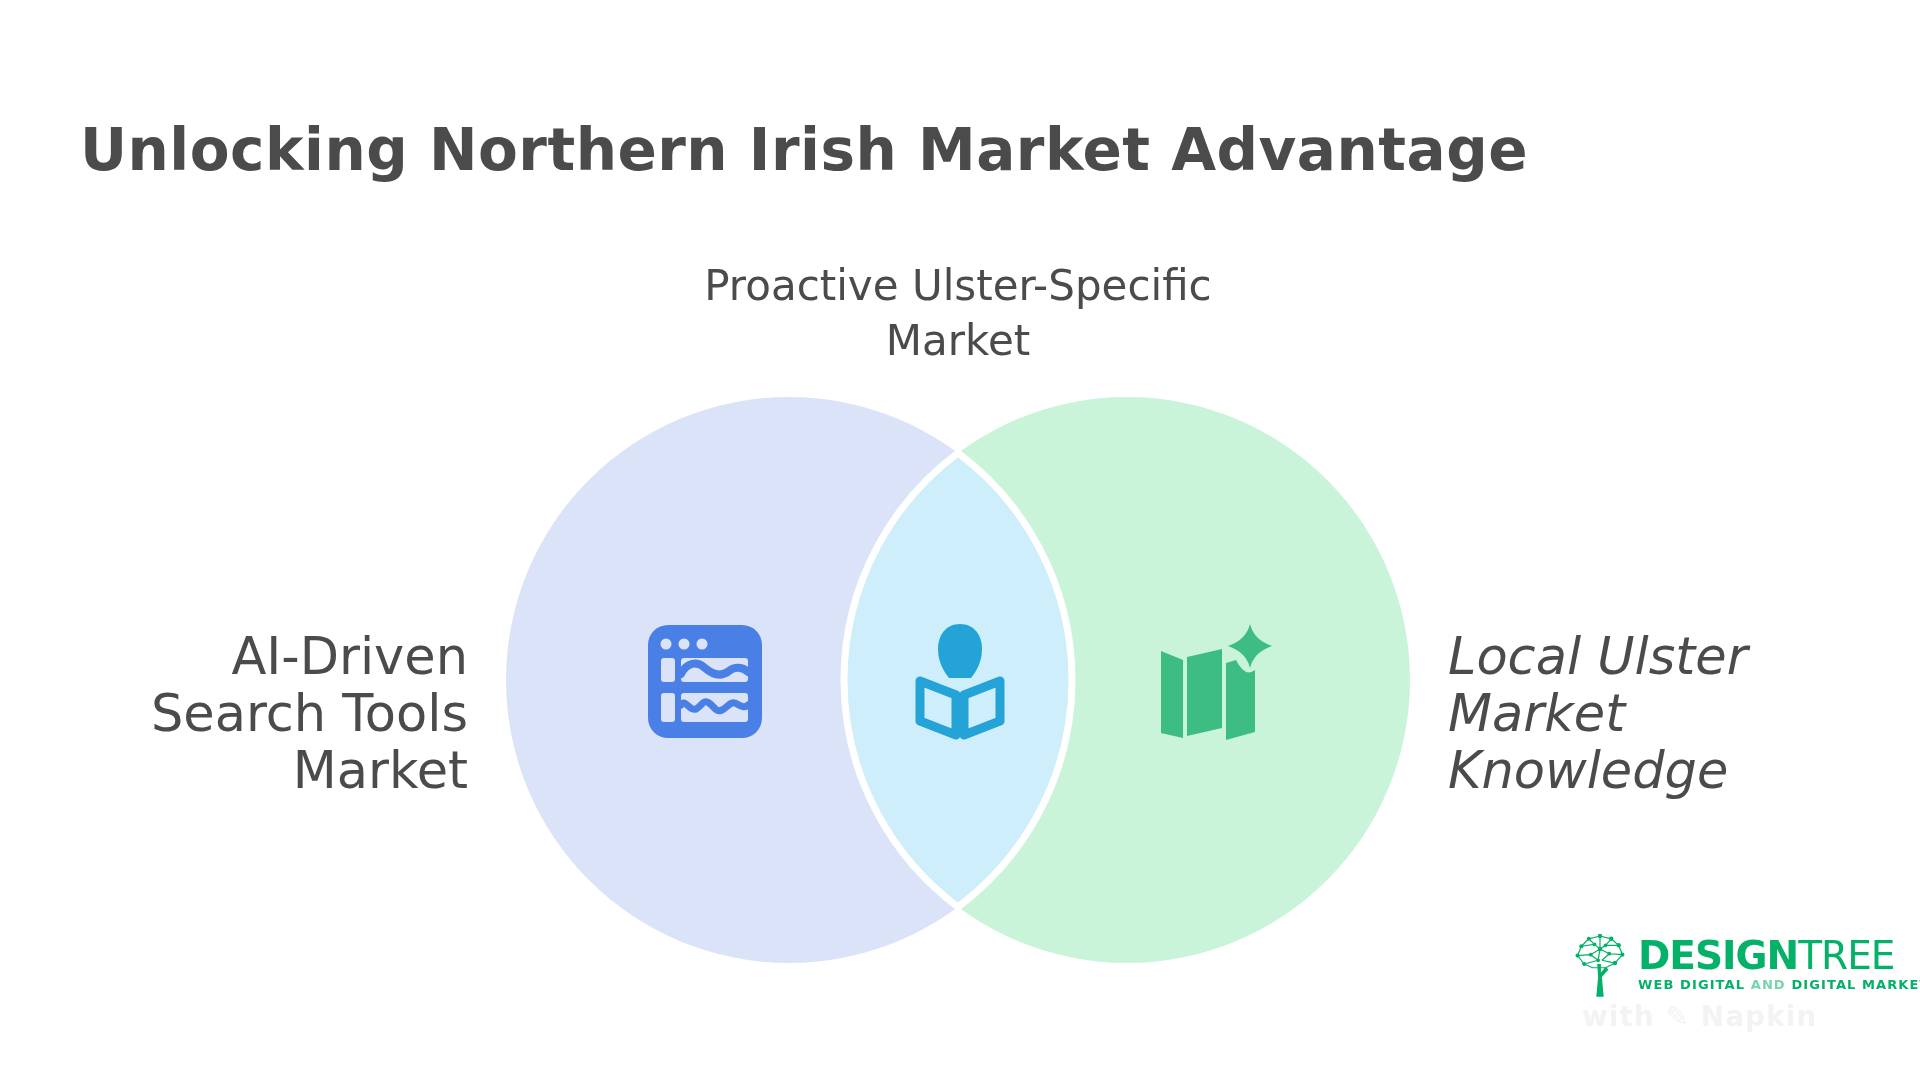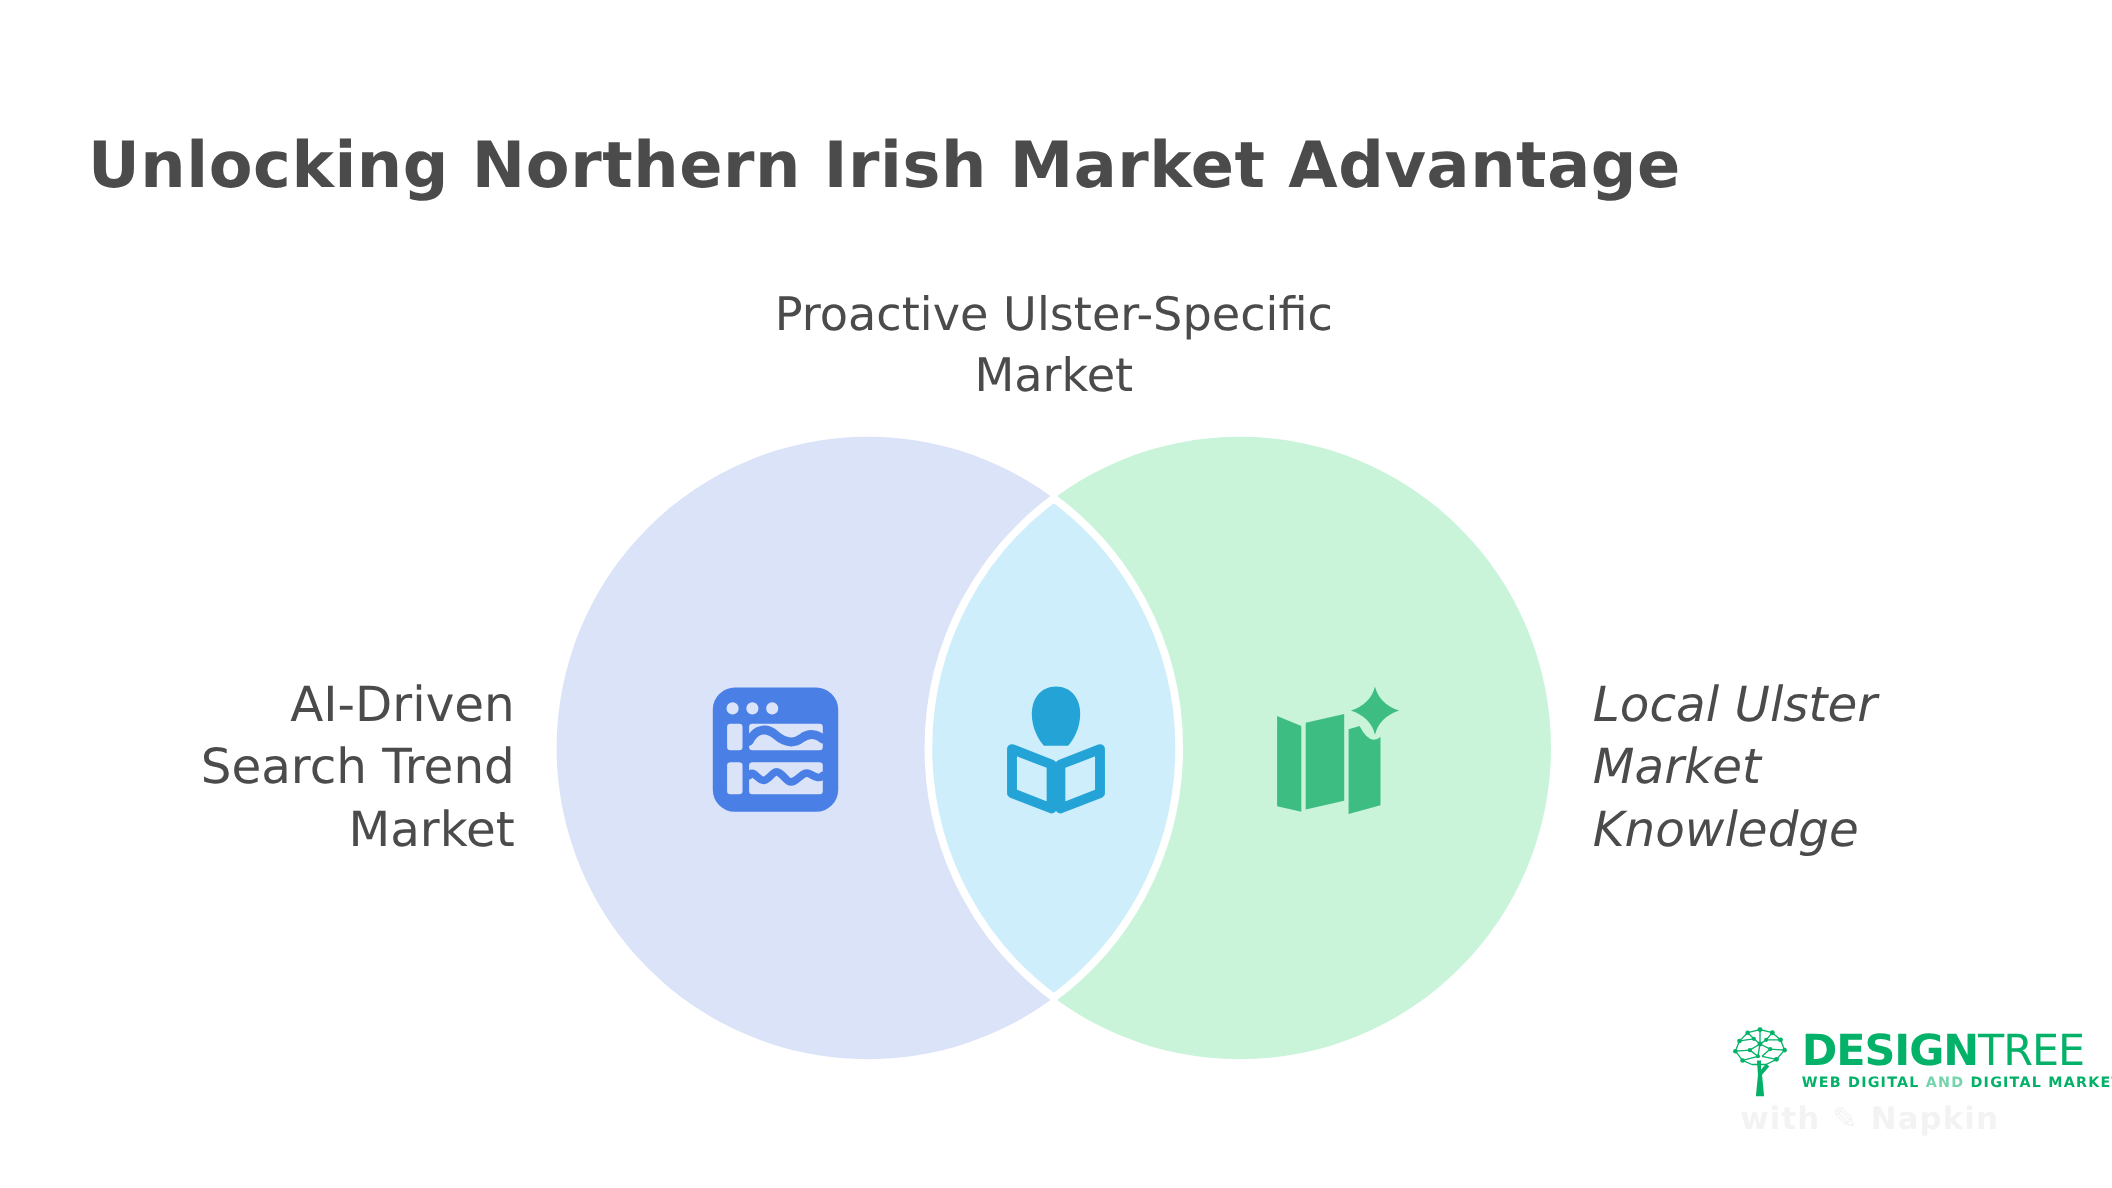--- a/index.html
+++ b/index.html
@@ -18,22 +18,22 @@
     color:var(--text);
   }
   .subtitle{
     position:absolute;left:0;top:258px;width:1916px;
     text-align:center;
     font-size:42px;font-weight:400;line-height:55px;
     color:var(--text);
   }
   .venn-svg{position:absolute;left:0;top:0;}
   .side-label{
-    position:absolute;top:612px;
-    font-size:44px;line-height:57px;font-weight:400;
+    position:absolute;top:628px;
+    font-size:51px;line-height:57px;font-weight:400;
     color:var(--text);
   }
   .side-label.left{left:108px;width:360px;text-align:right;}
   .side-label.right{left:1448px;width:360px;text-align:left;font-style:italic;}
   .icon{position:absolute;}
   .logo{
     position:absolute;left:1572px;top:930px;
     display:flex;align-items:center;gap:10px;
   }
   .logo-text{display:flex;flex-direction:column;}
@@ -69,21 +69,21 @@
   </div>
 
   <svg class="venn-svg" width="1920" height="1080" viewBox="0 0 1920 1080">
     <circle cx="789" cy="680" r="283" style="fill:var(--left_fill)"></circle>
     <circle cx="1127" cy="680" r="283" style="fill:var(--right_fill)"></circle>
     <path d="M958,453 A283,283 0 0 1 958,907 A283,283 0 0 1 958,453 Z" style="fill:var(--overlap_fill)" stroke="#ffffff" stroke-width="7"></path>
   </svg>
 
   <div class="side-label left">
     <div>AI-Driven</div>
-    <div>Search Trend</div>
+    <div>Search Tools</div>
     <div>Market</div>
   </div>
 
   <div class="side-label right">
     <div>Local Ulster</div>
     <div>Market</div>
     <div>Knowledge</div>
   </div>
 
   <svg class="icon" style="left:645px;top:620px;color:var(--icon_blue)" width="120" height="120" viewBox="0 0 120 120">

